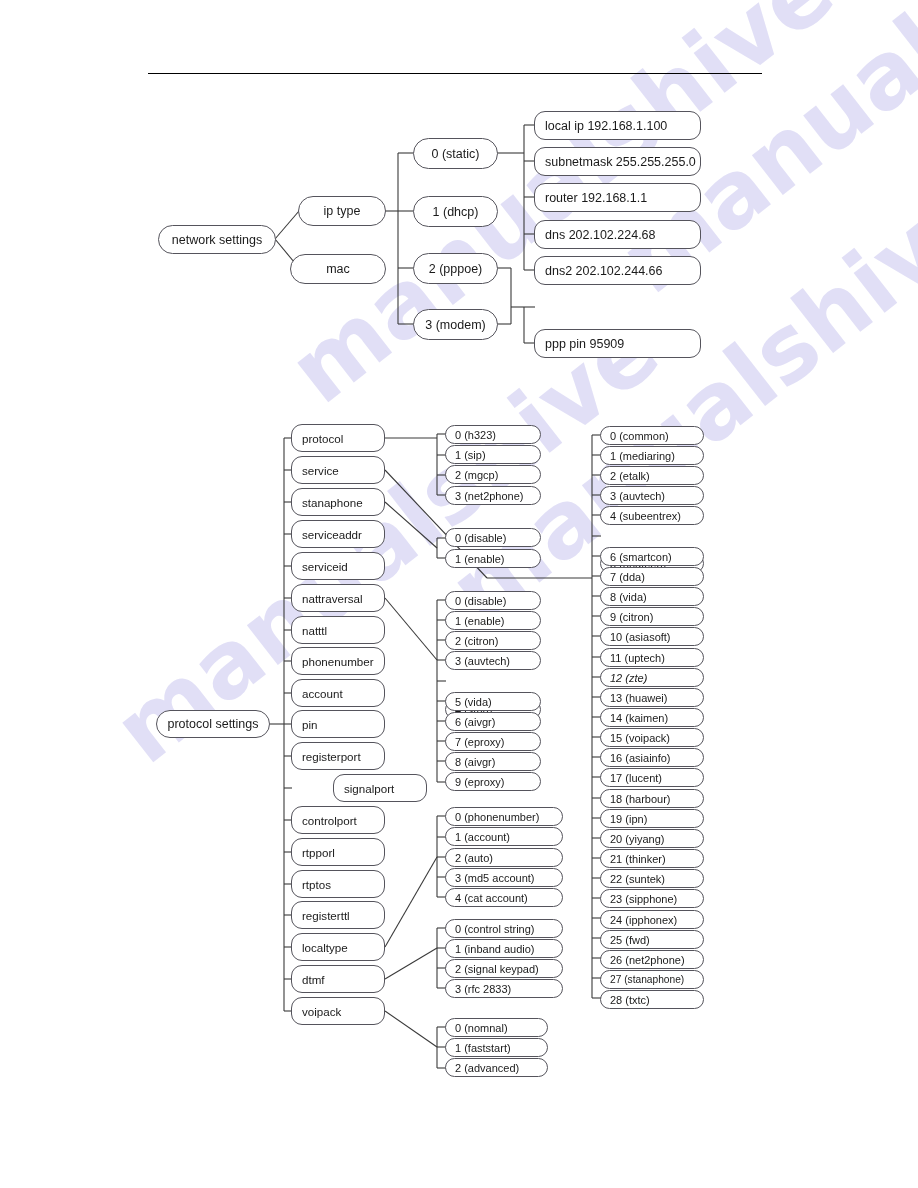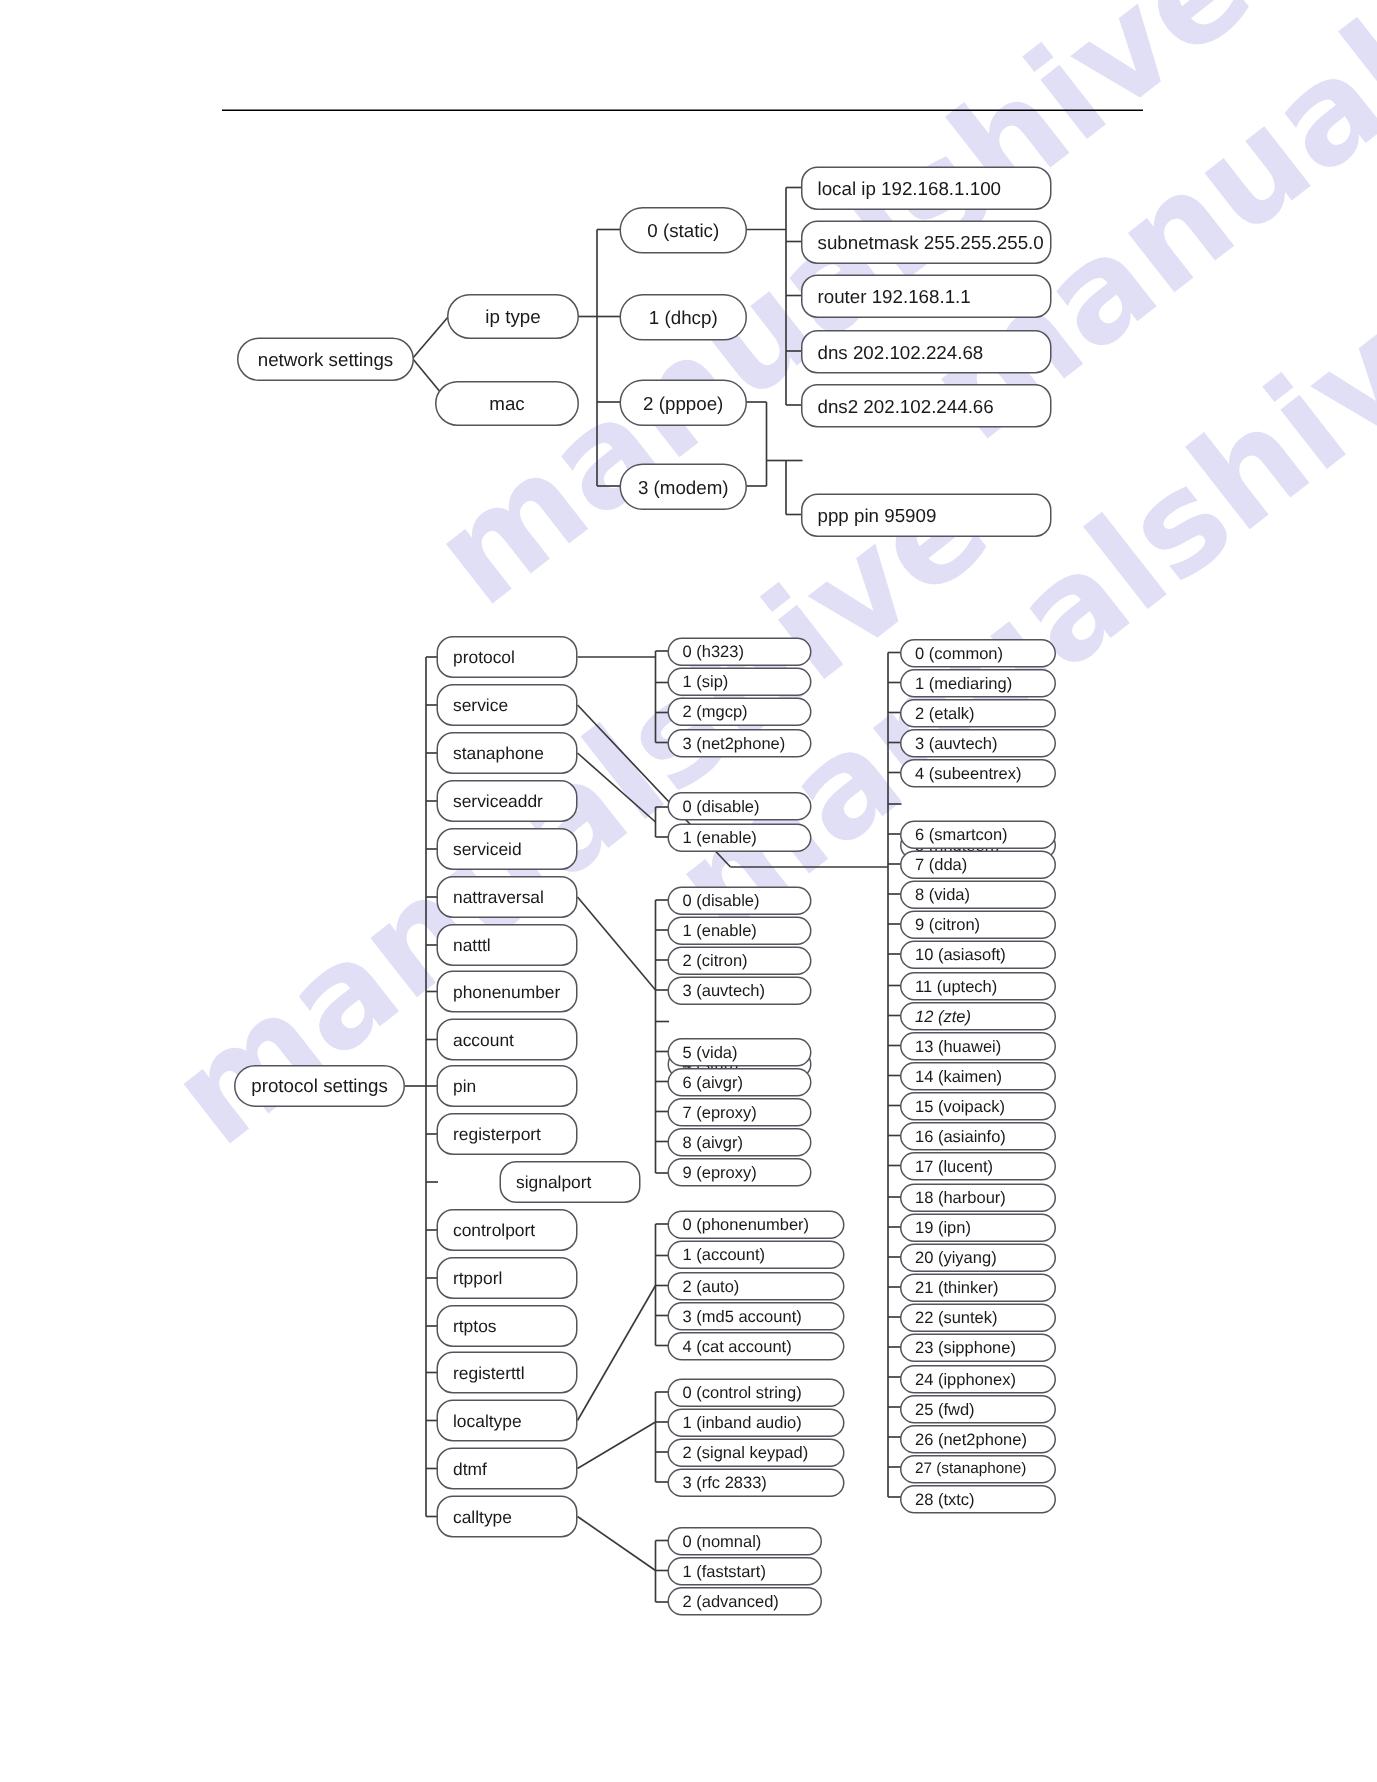--- a/index.html
+++ b/index.html
@@ -345,21 +345,21 @@
   <div class="node pill-box fs-12" style="left:291px; top:901px; width:94px; height:28px;">
     <span>registerttl</span>
   </div>
   <div class="node pill-box fs-12" style="left:291px; top:933px; width:94px; height:28px;">
     <span>localtype</span>
   </div>
   <div class="node pill-box fs-12" style="left:291px; top:965px; width:94px; height:28px;">
     <span>dtmf</span>
   </div>
   <div class="node pill-box fs-12" style="left:291px; top:997px; width:94px; height:28px;">
-    <span>calltype</span>
+    <span>voipack</span>
   </div>
 
   <div class="node pill-opt fs-11" style="left:445px; top:425px; width:96px; height:19px;">
     <span>0 (h323)</span>
   </div>
   <div class="node pill-opt fs-11" style="left:445px; top:445px; width:96px; height:19px;">
     <span>1 (sip)</span>
   </div>
   <div class="node pill-opt fs-11" style="left:445px; top:465px; width:96px; height:19px;">
     <span>2 (mgcp)</span>

